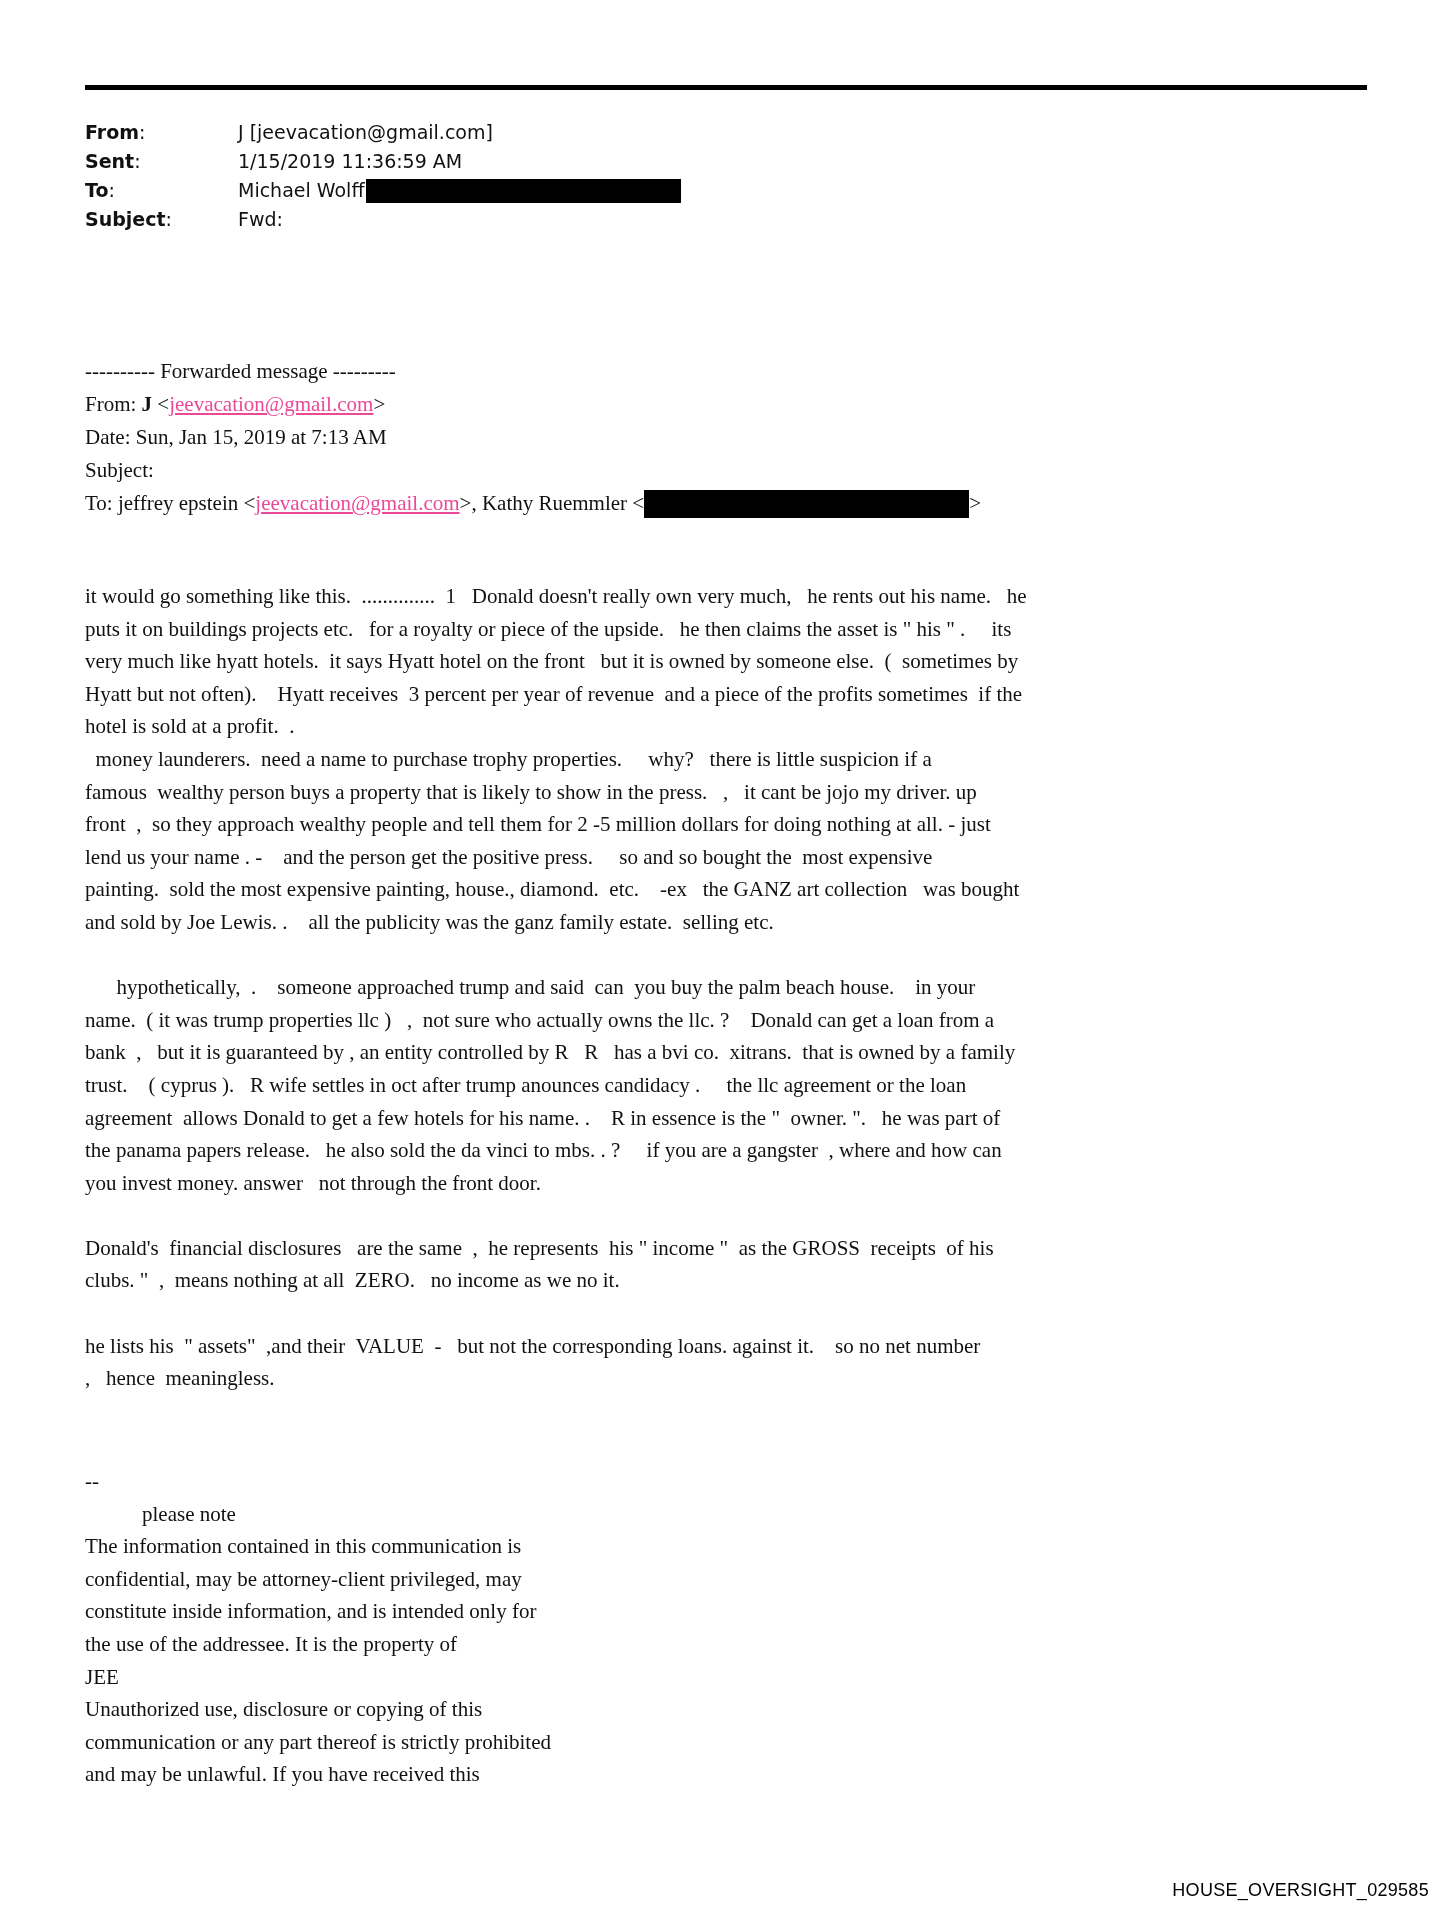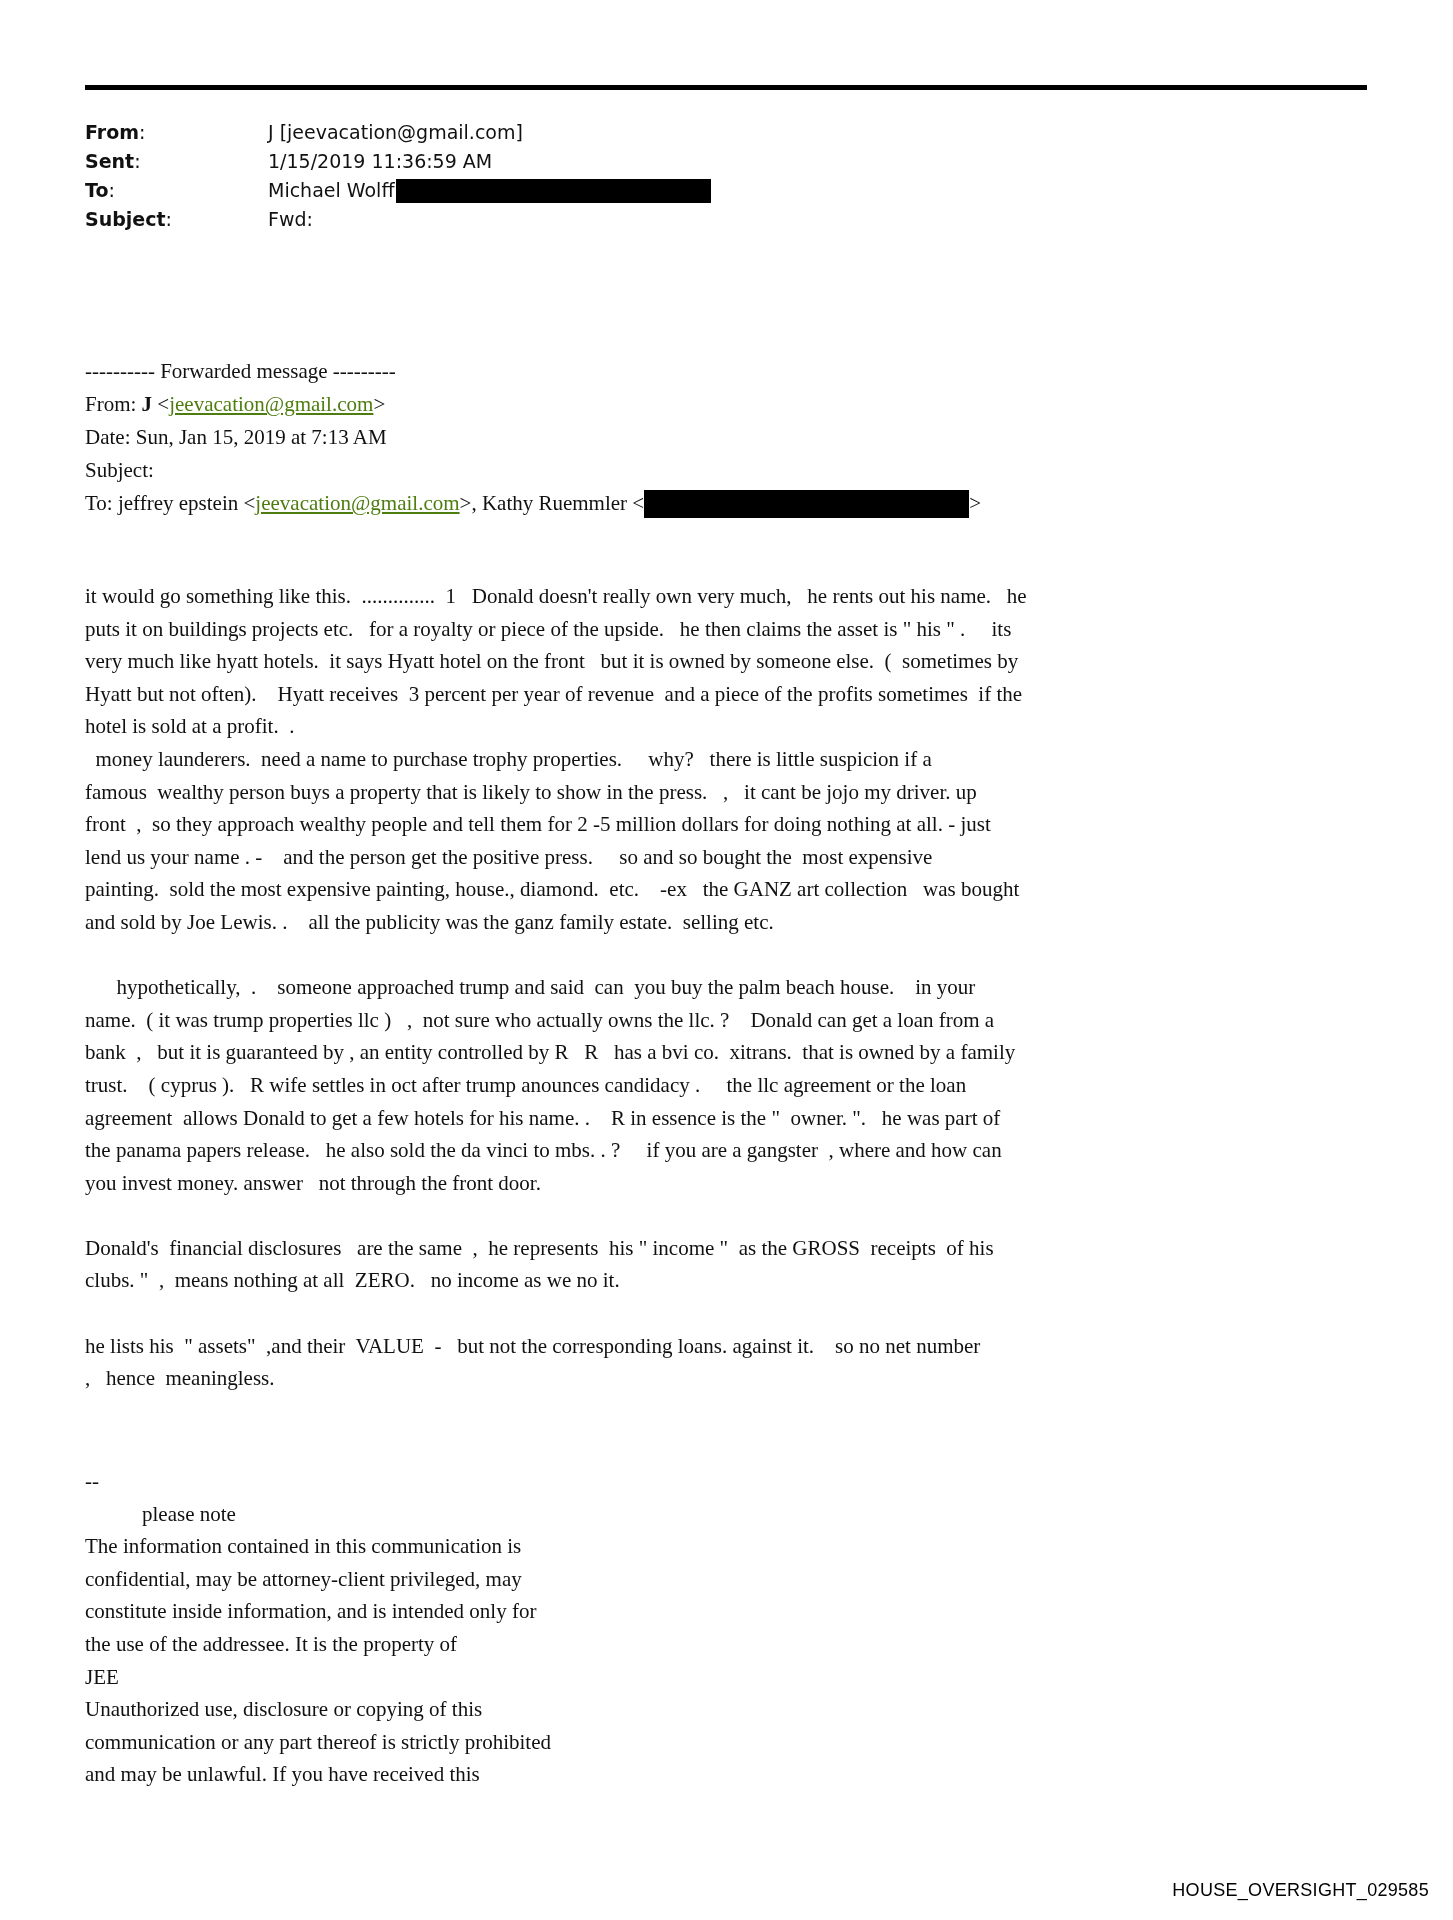--- a/index.html
+++ b/index.html
@@ -3,28 +3,28 @@
 <meta charset="utf-8">
 <style>
   html, body { margin: 0; padding: 0; background: #ffffff; }
   body { width: 1453px; height: 1920px; position: relative; overflow: hidden; color: #111; }
   .rule { position: absolute; left: 85px; top: 85px; width: 1282px; height: 5px; background: #000; }
 
   .hdr { position: absolute; left: 85px; top: 118px; font-family: "DejaVu Sans", "Liberation Sans", sans-serif; font-size: 19px; line-height: 29px; }
   .hdr-row { display: flex; align-items: center; height: 29px; }
   .hdr-label { width: 153px; font-weight: bold; }
   .hdr-label .colon { font-weight: normal; }
-  .hdr-value { display: flex; align-items: center; white-space: pre; margin-left: 30px; }
+  .hdr-value { display: flex; align-items: center; white-space: pre; }
   .redact { display: inline-block; background: #000; }
   .redact-hdr { width: 315px; height: 24px; margin-left: 2px; }
 
   .serif { font-family: "Liberation Serif", "DejaVu Serif", serif; font-size: 21px; color: #111; }
   .fwd { position: absolute; left: 85px; top: 355px; line-height: 33px; }
   .fwd-line { height: 33px; white-space: pre; display: flex; align-items: center; }
-  .link { color: #4d7c0f; text-decoration: underline; }
+  .link { color: #ec4899; text-decoration: underline; }
   .redact-to { width: 325px; height: 28px; }
 
   .body { position: absolute; left: 85px; top: 580px; width: 1300px; line-height: 32.6px; }
   .para { margin: 0; white-space: pre-wrap; }
   .gap { height: 32.6px; }
 
   .sig { position: absolute; left: 85px; top: 1465px; line-height: 32.6px; }
   .sig-line { white-space: pre; height: 32.6px; }
   .indent { padding-left: 57px; }
 

